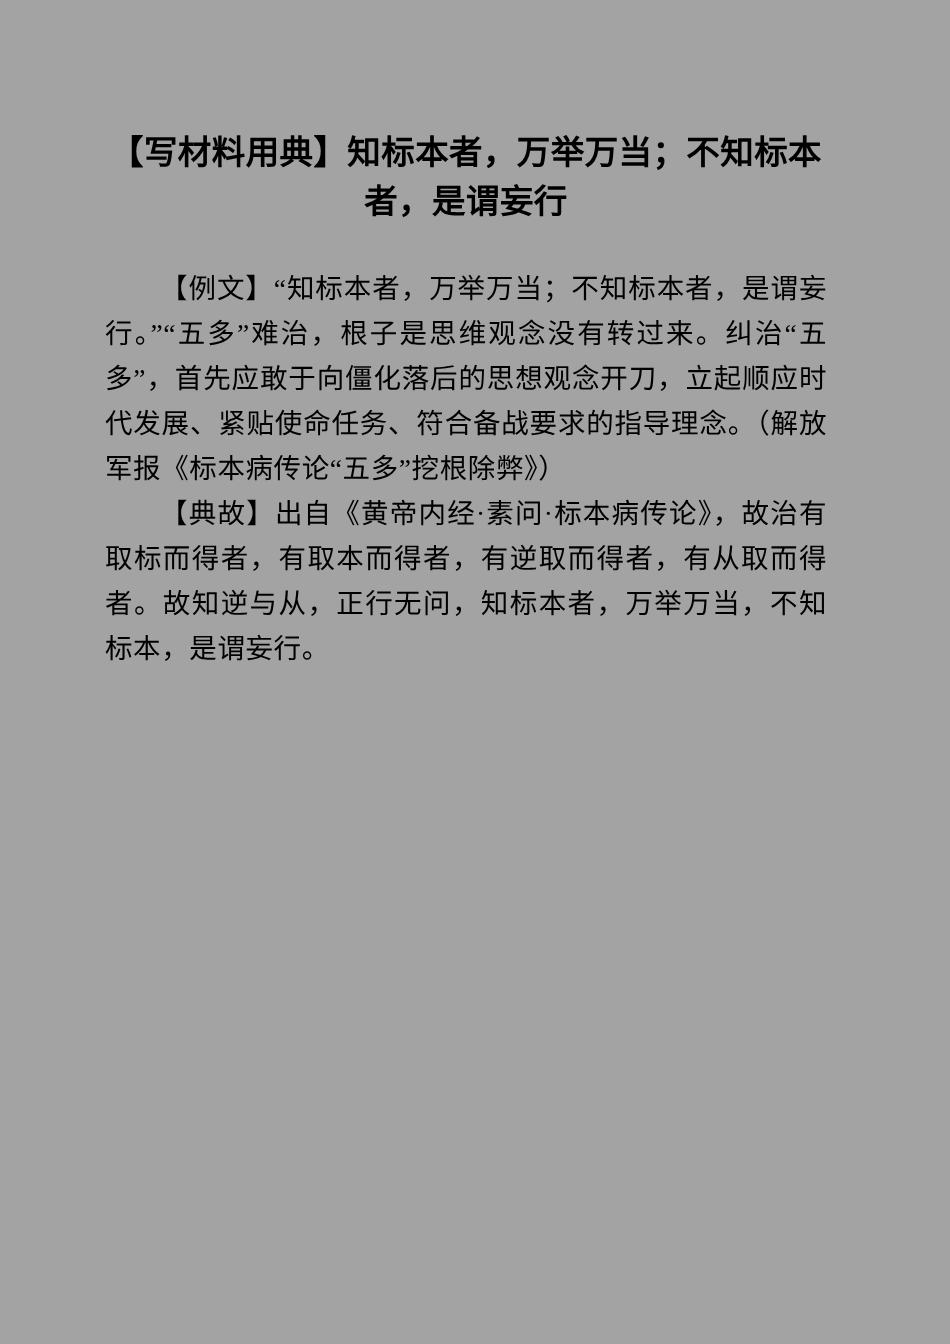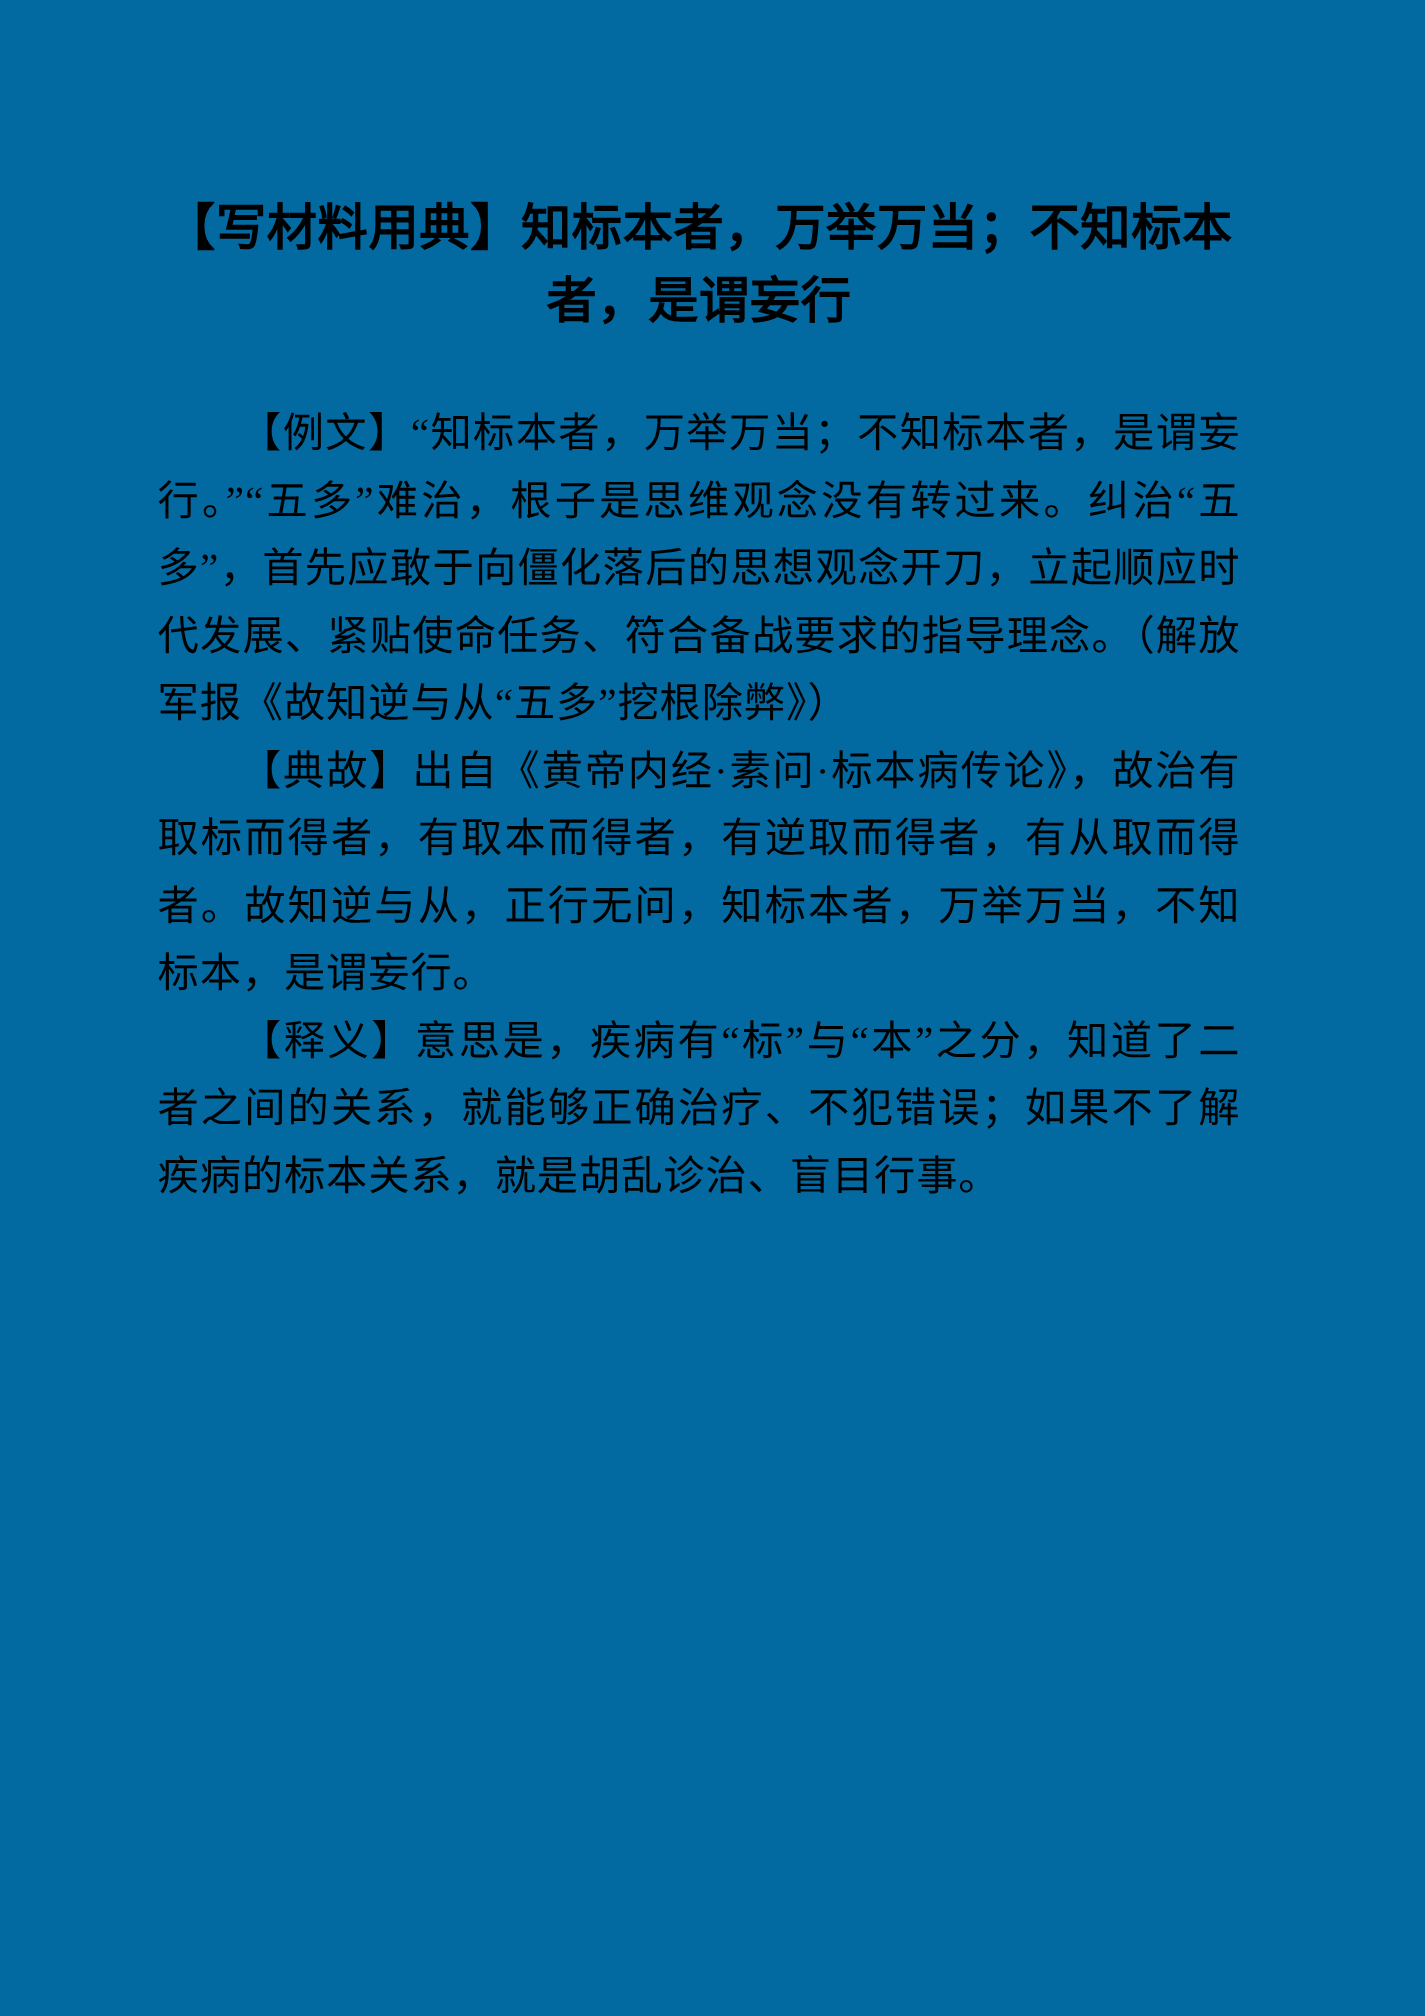--- a/index.html
+++ b/index.html
@@ -6,21 +6,21 @@
   html, body {
     margin: 0;
     padding: 0;
     background: #ffffff;
   }
 
   .page {
     position: relative;
     width: 950px;
     height: 1344px;
-    background: #0369a1;
+    background: #a3a3a3;
     overflow: hidden;
     box-sizing: border-box;
   }
 
   .content-column {
     position: absolute;
     left: 105px;
     top: 0;
     width: 722px;
   }
@@ -60,22 +60,21 @@
 </head>
 <body>
 
 <div class="page">
   <div class="content-column">
 
     <h1 class="doc-title">【写材料用典】知标本者，万举万当；不知标本者，是谓妄行</h1>
 
     <div class="body-block">
 
-      <p class="doc-para">【例文】“知标本者，万举万当；不知标本者，是谓妄行。”“五多”难治，根子是思维观念没有转过来。纠治“五多”，首先应敢于向僵化落后的思想观念开刀，立起顺应时代发展、紧贴使命任务、符合备战要求的指导理念。（解放军报《故知逆与从“五多”挖根除弊》）</p>
+      <p class="doc-para">【例文】“知标本者，万举万当；不知标本者，是谓妄行。”“五多”难治，根子是思维观念没有转过来。纠治“五多”，首先应敢于向僵化落后的思想观念开刀，立起顺应时代发展、紧贴使命任务、符合备战要求的指导理念。（解放军报《标本病传论“五多”挖根除弊》）</p>
 
       <p class="doc-para">【典故】出自《黄帝内经·素问·标本病传论》，故治有取标而得者，有取本而得者，有逆取而得者，有从取而得者。故知逆与从，正行无问，知标本者，万举万当，不知标本，是谓妄行。</p>
 
-      <p class="doc-para">【释义】意思是，疾病有“标”与“本”之分，知道了二者之间的关系，就能够正确治疗、不犯错误；如果不了解疾病的标本关系，就是胡乱诊治、盲目行事。</p>
 
 
     </div>
   </div>
 </div>
 
 </body></html>

